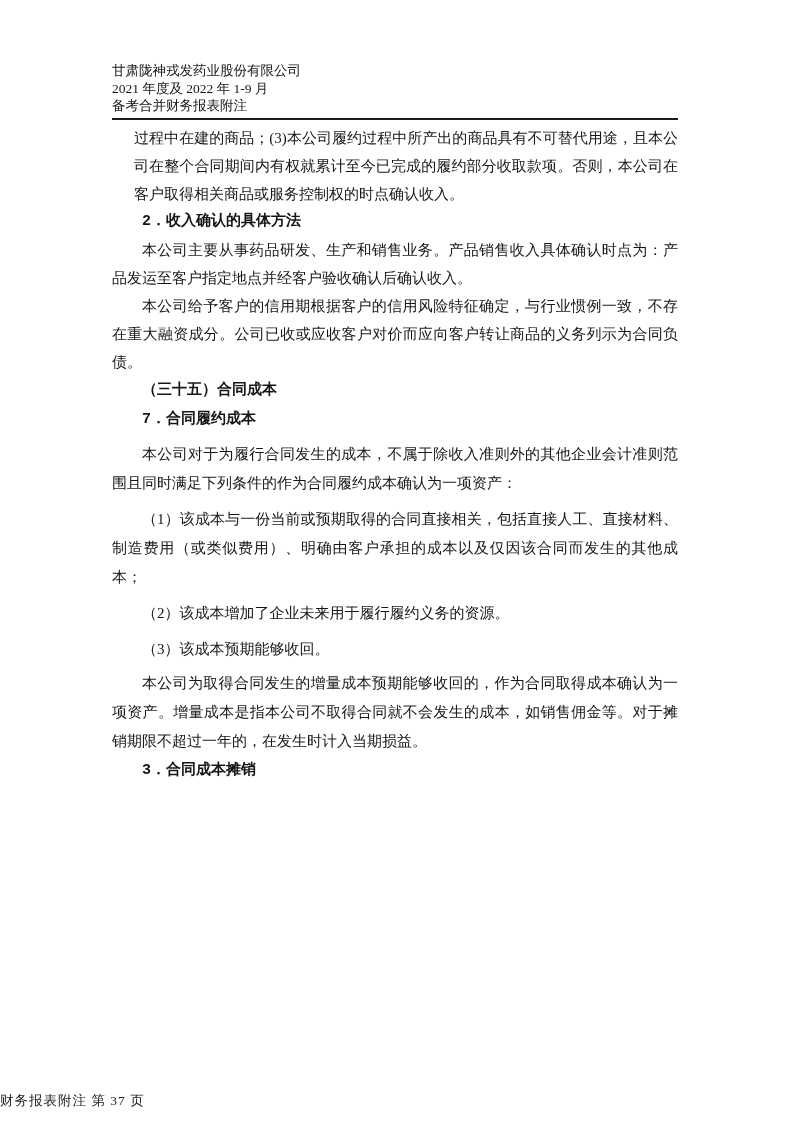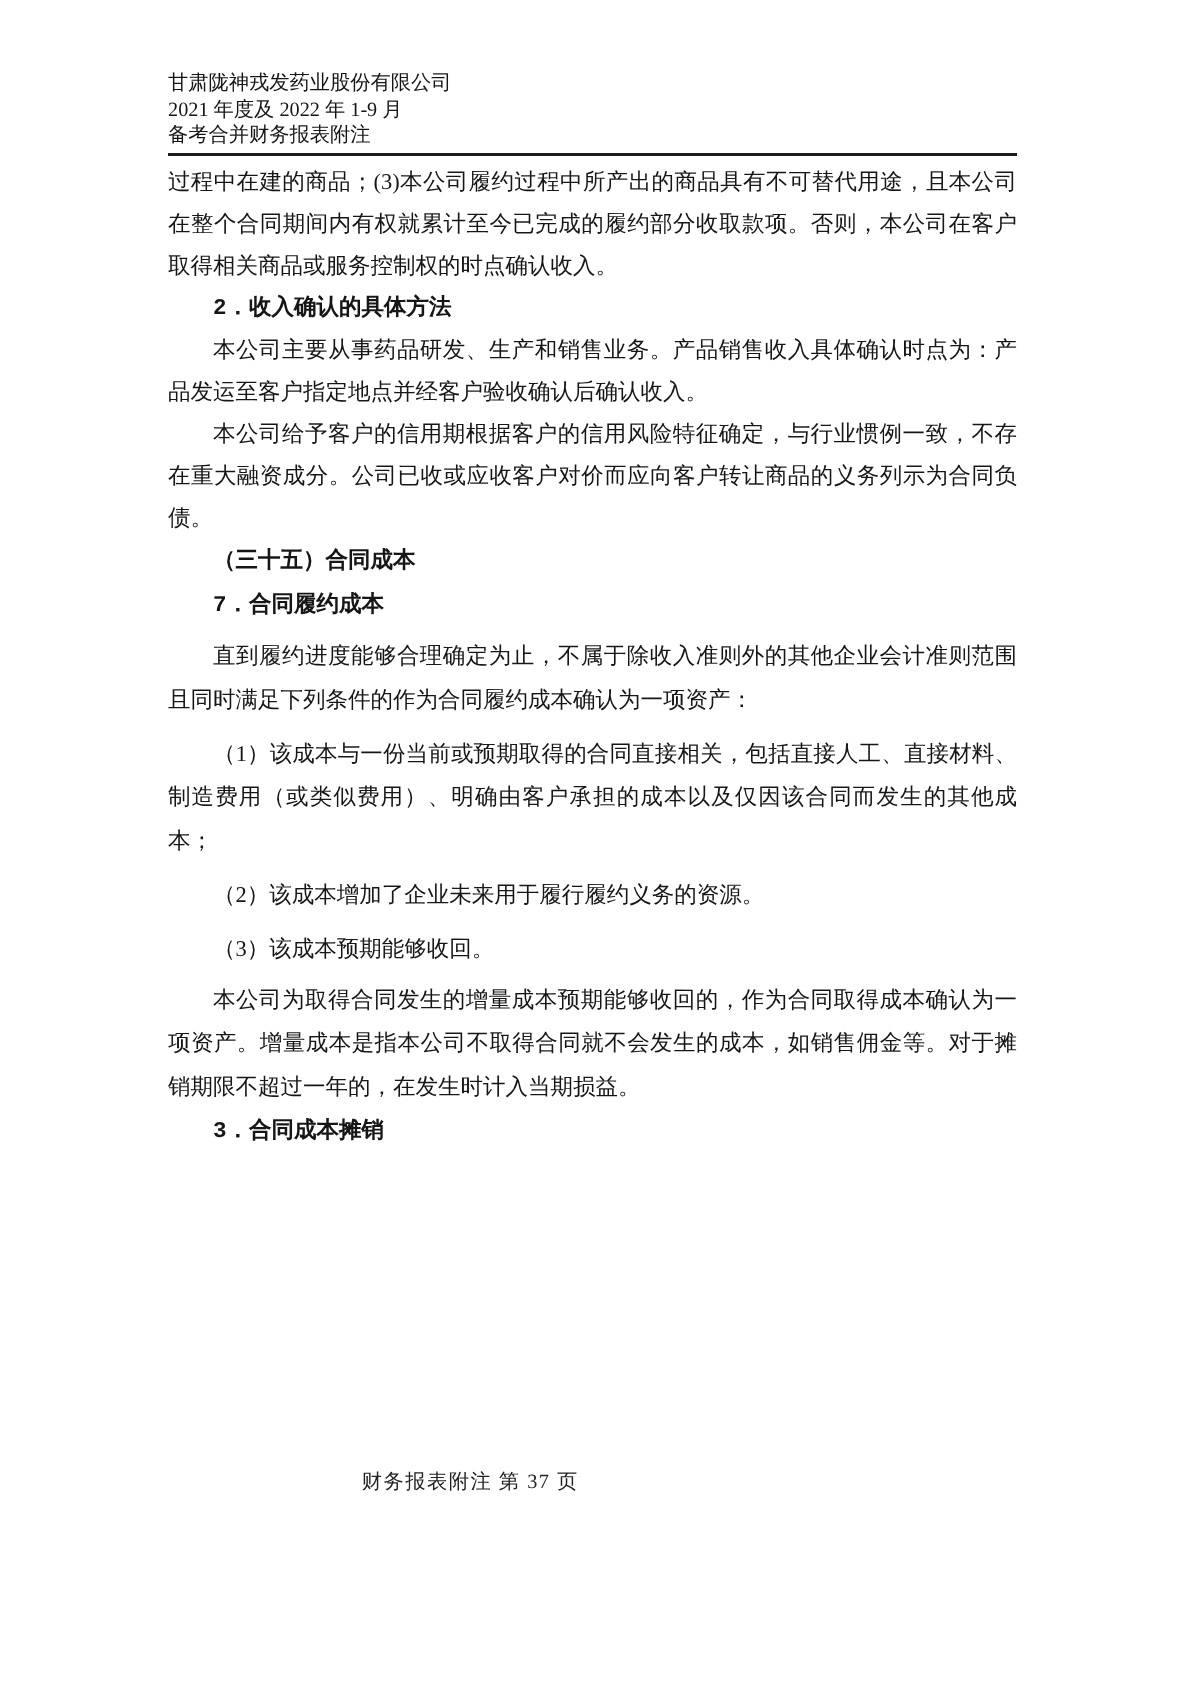--- a/index.html
+++ b/index.html
@@ -20,37 +20,38 @@
     position: absolute;
     left: 112px;
     top: 46px;
     width: 566px;
   }
   
   .doc-header {
     font-size: 13.5px;
     line-height: 17.5px;
     color: #151515;
+    margin-top: 16px;
   }
   .header-rule {
     border: 0;
     border-bottom: 2px solid #1c1c1c;
     margin: 3px 0 0 0;
   }
   
   .body-text p {
     margin: 0;
     font-size: 15px;
     line-height: 28px;
     text-align: justify;
     text-indent: 2em;
     color: #161616;
   }
   .body-text p.no-indent { text-indent: 0; }
-  .body-text p.first { margin-top: 4px; }
+  .body-text p.first { margin-top: 4px; margin-left: 22px; }
   .heading {
     font-family: Liberation Mono, monospace;
     font-weight: bold;
     font-size: 15.5px;
     line-height: 28px;
     color: #111111;
     text-indent: 2em;
     margin: 0;
   }
   .h-revenue   { margin-top: 4px; margin-bottom: 2px; }
@@ -60,24 +61,23 @@
   .h-perform   { margin-top: 6px;  line-height: 29px; }
   .p-perform-intro { margin-top: 6px !important; }
   .p-item      { margin-top: 7px !important; }
   .p-asset     { margin-top: 7px !important; }
   .h-acquire   { margin-top: 9px; line-height: 29px; }
   .p-acquire   { margin-top: 5px !important; }
   .h-amort     { margin-top: 11px; line-height: 29px; }
   
   .doc-footer {
     position: absolute;
-    top: 979px;
+    top: 1092px;
     left: 0;
     width: 627px;
-    text-align: center;
     font-size: 13.5px;
     color: #222222;
     letter-spacing: 1px;
   }
 </style>
 </head>
 <body>
 
 <div class="page">
   <div class="content">
@@ -92,21 +92,21 @@
     <div class="body-text">
       <p class="no-indent first">过程中在建的商品；(3)本公司履约过程中所产出的商品具有不可替代用途，且本公司在整个合同期间内有权就累计至今已完成的履约部分收取款项。否则，本公司在客户取得相关商品或服务控制权的时点确认收入。</p>
 
       <p class="heading h-revenue">2．收入确认的具体方法</p>
       <p>本公司主要从事药品研发、生产和销售业务。产品销售收入具体确认时点为：产品发运至客户指定地点并经客户验收确认后确认收入。</p>
       <p>本公司给予客户的信用期根据客户的信用风险特征确定，与行业惯例一致，不存在重大融资成分。公司已收或应收客户对价而应向客户转让商品的义务列示为合同负债。</p>
 
       <div class="secb">
         <p class="heading h-contract">（三十五）合同成本</p>
         <p class="heading h-perform">7．合同履约成本</p>
-        <p class="p-perform-intro">直到履约进度能够合理确定为止，不属于除收入准则外的其他企业会计准则范围且同时满足下列条件的作为合同履约成本确认为一项资产：</p>
+        <p class="p-perform-intro">本公司对于为履行合同发生的成本，不属于除收入准则外的其他企业会计准则范围且同时满足下列条件的作为合同履约成本确认为一项资产：</p>
         <p class="p-item">（1）该成本与一份当前或预期取得的合同直接相关，包括直接人工、直接材料、制造费用（或类似费用）、明确由客户承担的成本以及仅因该合同而发生的其他成本；</p>
         <p class="p-item">（2）该成本增加了企业未来用于履行履约义务的资源。</p>
         <p class="p-item">（3）该成本预期能够收回。</p>
         <p class="p-acquire">本公司为取得合同发生的增量成本预期能够收回的，作为合同取得成本确认为一项资产。增量成本是指本公司不取得合同就不会发生的成本，如销售佣金等。对于摊销期限不超过一年的，在发生时计入当期损益。</p>
         <p class="heading h-amort">3．合同成本摊销</p>
       </div>
     </div>
   </div>
 
   <div class="doc-footer">财务报表附注 第 37 页</div>

